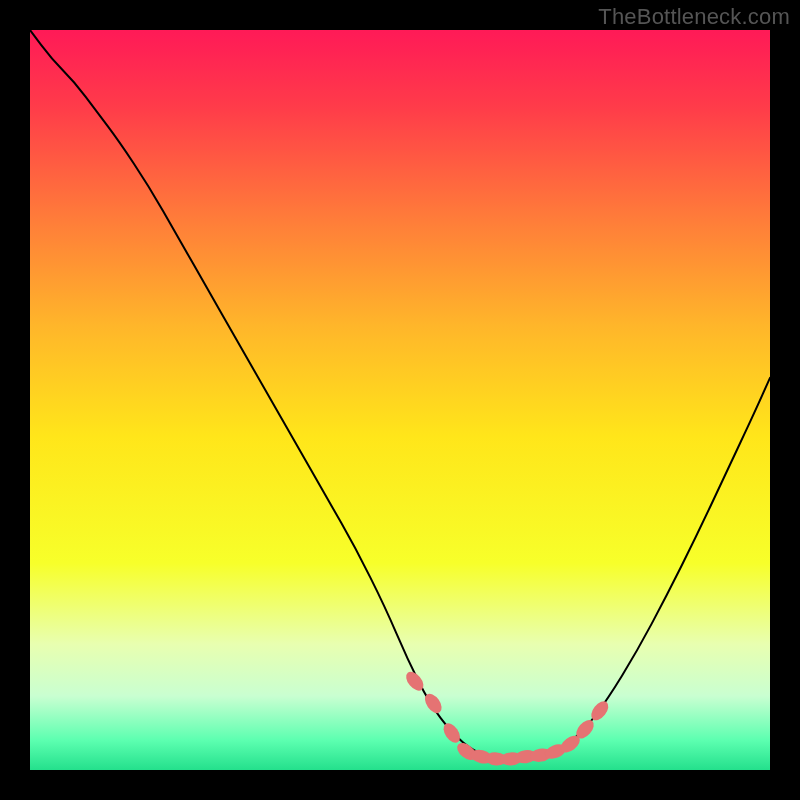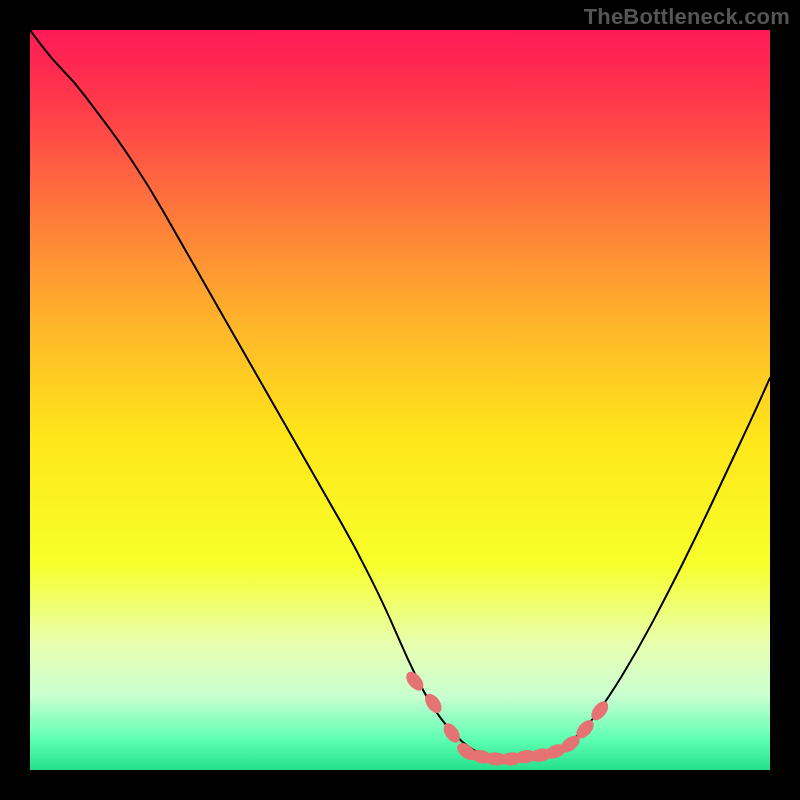--- a/index.html
+++ b/index.html
@@ -16,21 +16,21 @@
     height: 800px;
     background: #000;
     position: relative;
   }
   .watermark {
     position: absolute;
     top: 4px;
     right: 10px;
     color: #555;
     font-size: 22px;
-    font-weight: 700;
+    font-weight: 400;
     letter-spacing: 0.2px;
     z-index: 5;
   }
   .plot {
     position: absolute;
     left: 30px;
     top: 30px;
     width: 740px;
     height: 740px;
   }

